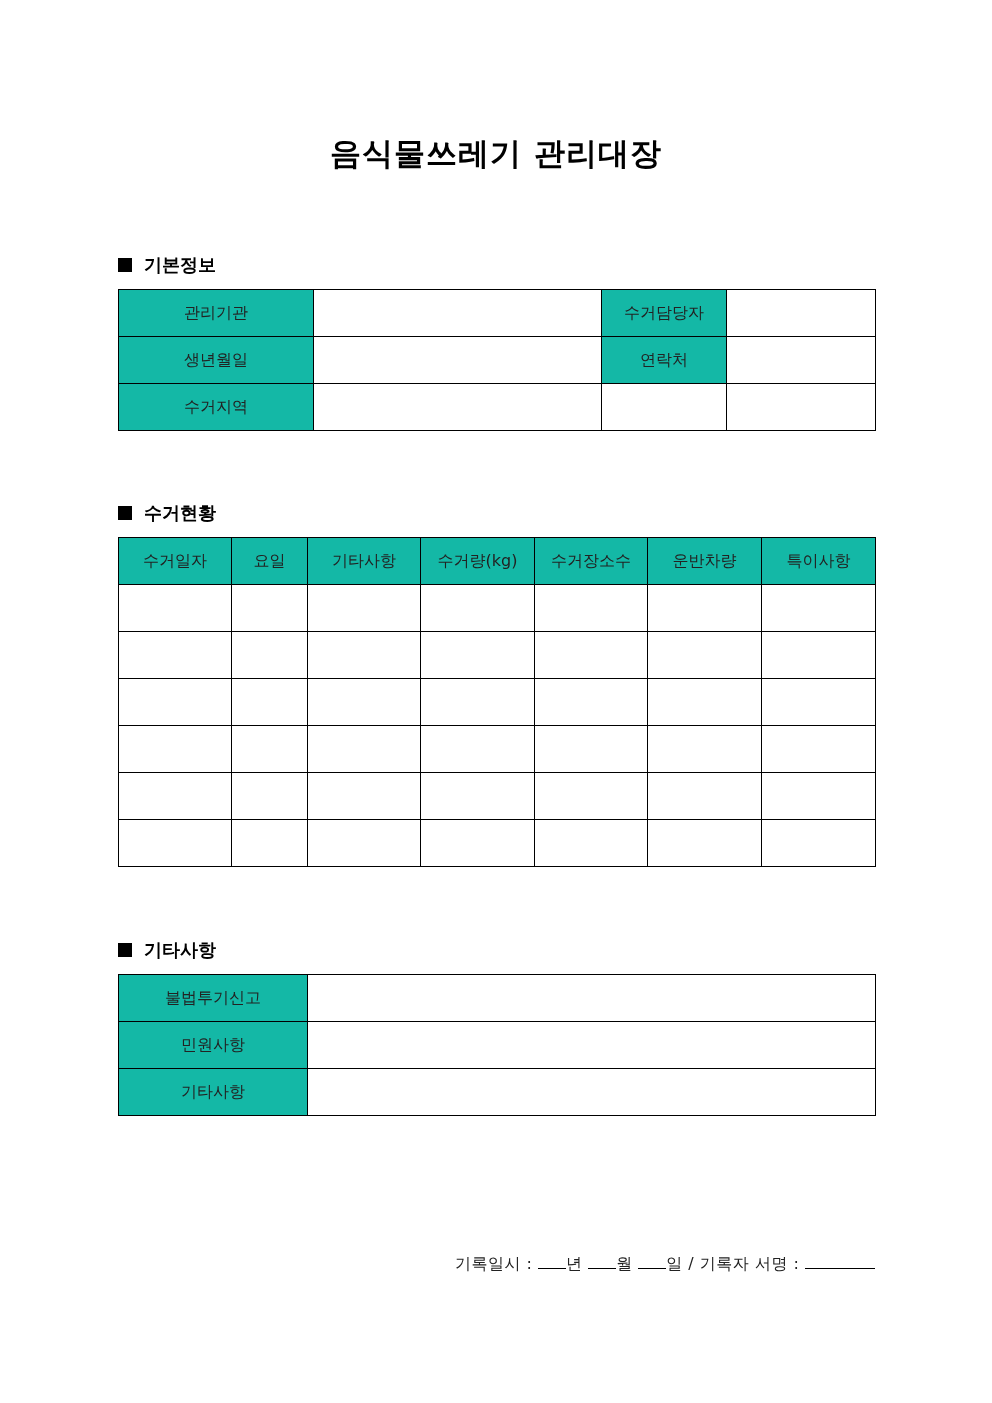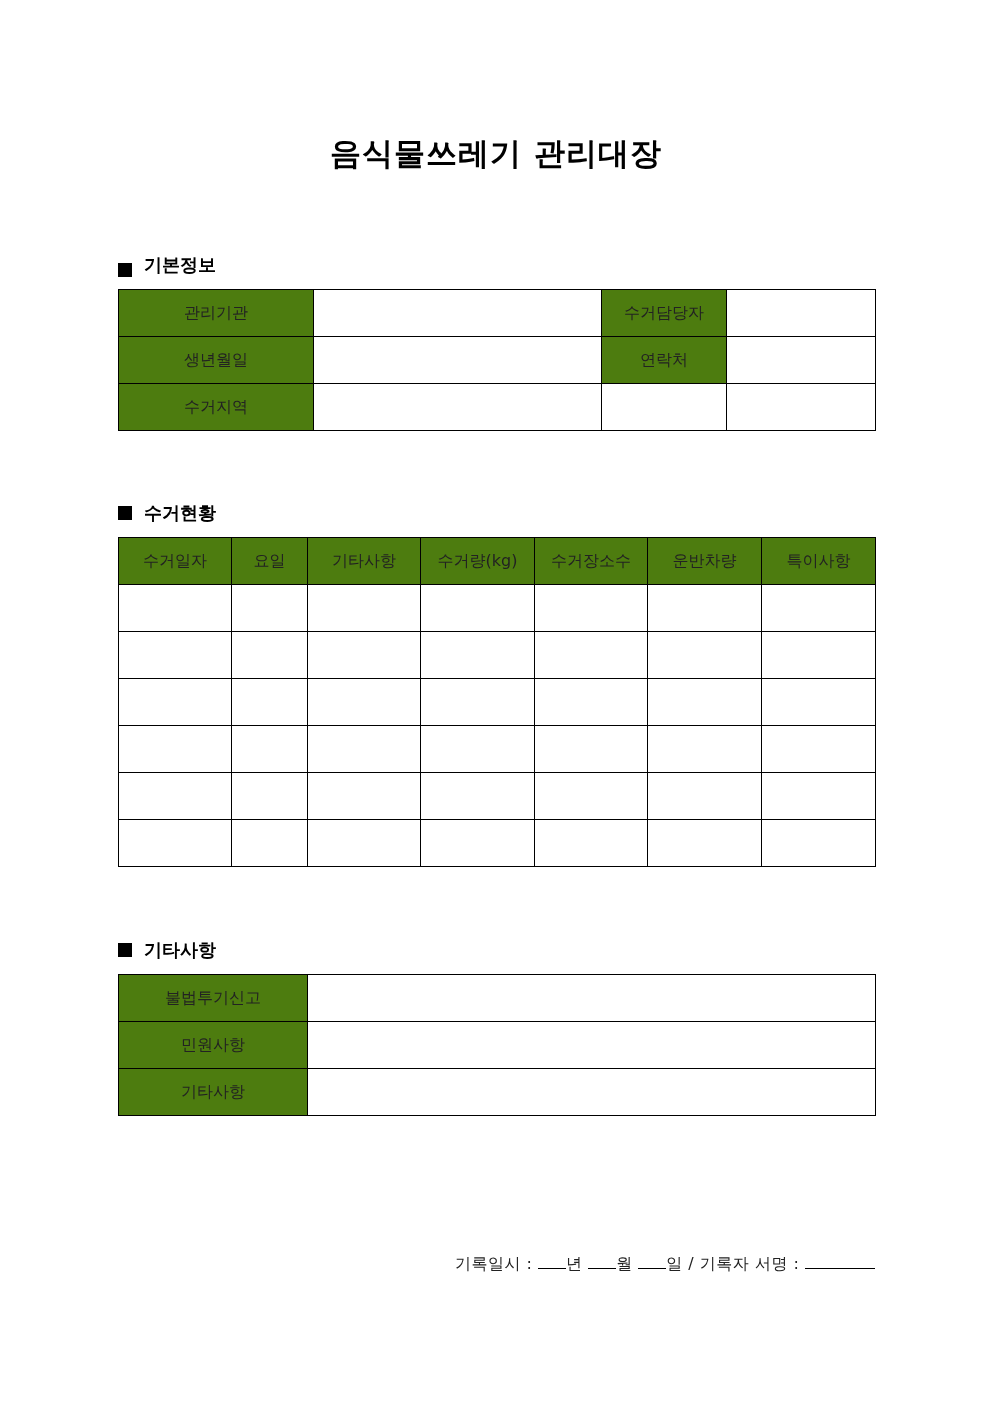--- a/index.html
+++ b/index.html
@@ -18,36 +18,36 @@
   .section-heading .sq {
     display: inline-block; width: 14px; height: 14px; background: #000; margin-right: 12px;
   }
   table.form {
     position: absolute; left: 118px; width: 757px; border-collapse: collapse; table-layout: fixed;
   }
   table.form td, table.form th {
     border: 1.5px solid #000; height: 46px; padding: 0; text-align: center; vertical-align: middle;
     font-size: 16px; font-weight: normal; color: #222;
   }
-  .label-cell { background: #4d7c0f; }
+  .label-cell { background: #14b8a6; }
   .value-cell { background: #ffffff; }
   .footer {
     position: absolute; top: 1234px; right: 117px; font-size: 16px; color: #222;
     white-space: pre; letter-spacing: 0.5px; margin-top: 20px;
   }
   .blank {
     display: inline-block; border-bottom: 1.3px solid #000; height: 14px; vertical-align: baseline;
   }
 </style>
 </head>
 <body>
 
 <div class="title">음식물쓰레기 관리대장</div>
 
-<div class="section-heading" style="top:253px;align-items:flex-end;">
+<div class="section-heading" style="top:253px;">
   <span class="sq"></span>
   <span>기본정보</span>
 </div>
 
 <table class="form" style="top:289px;">
   <colgroup>
     <col style="width:195px">
       <col style="width:288px">
       <col style="width:125px">
       <col style="width:149px">

